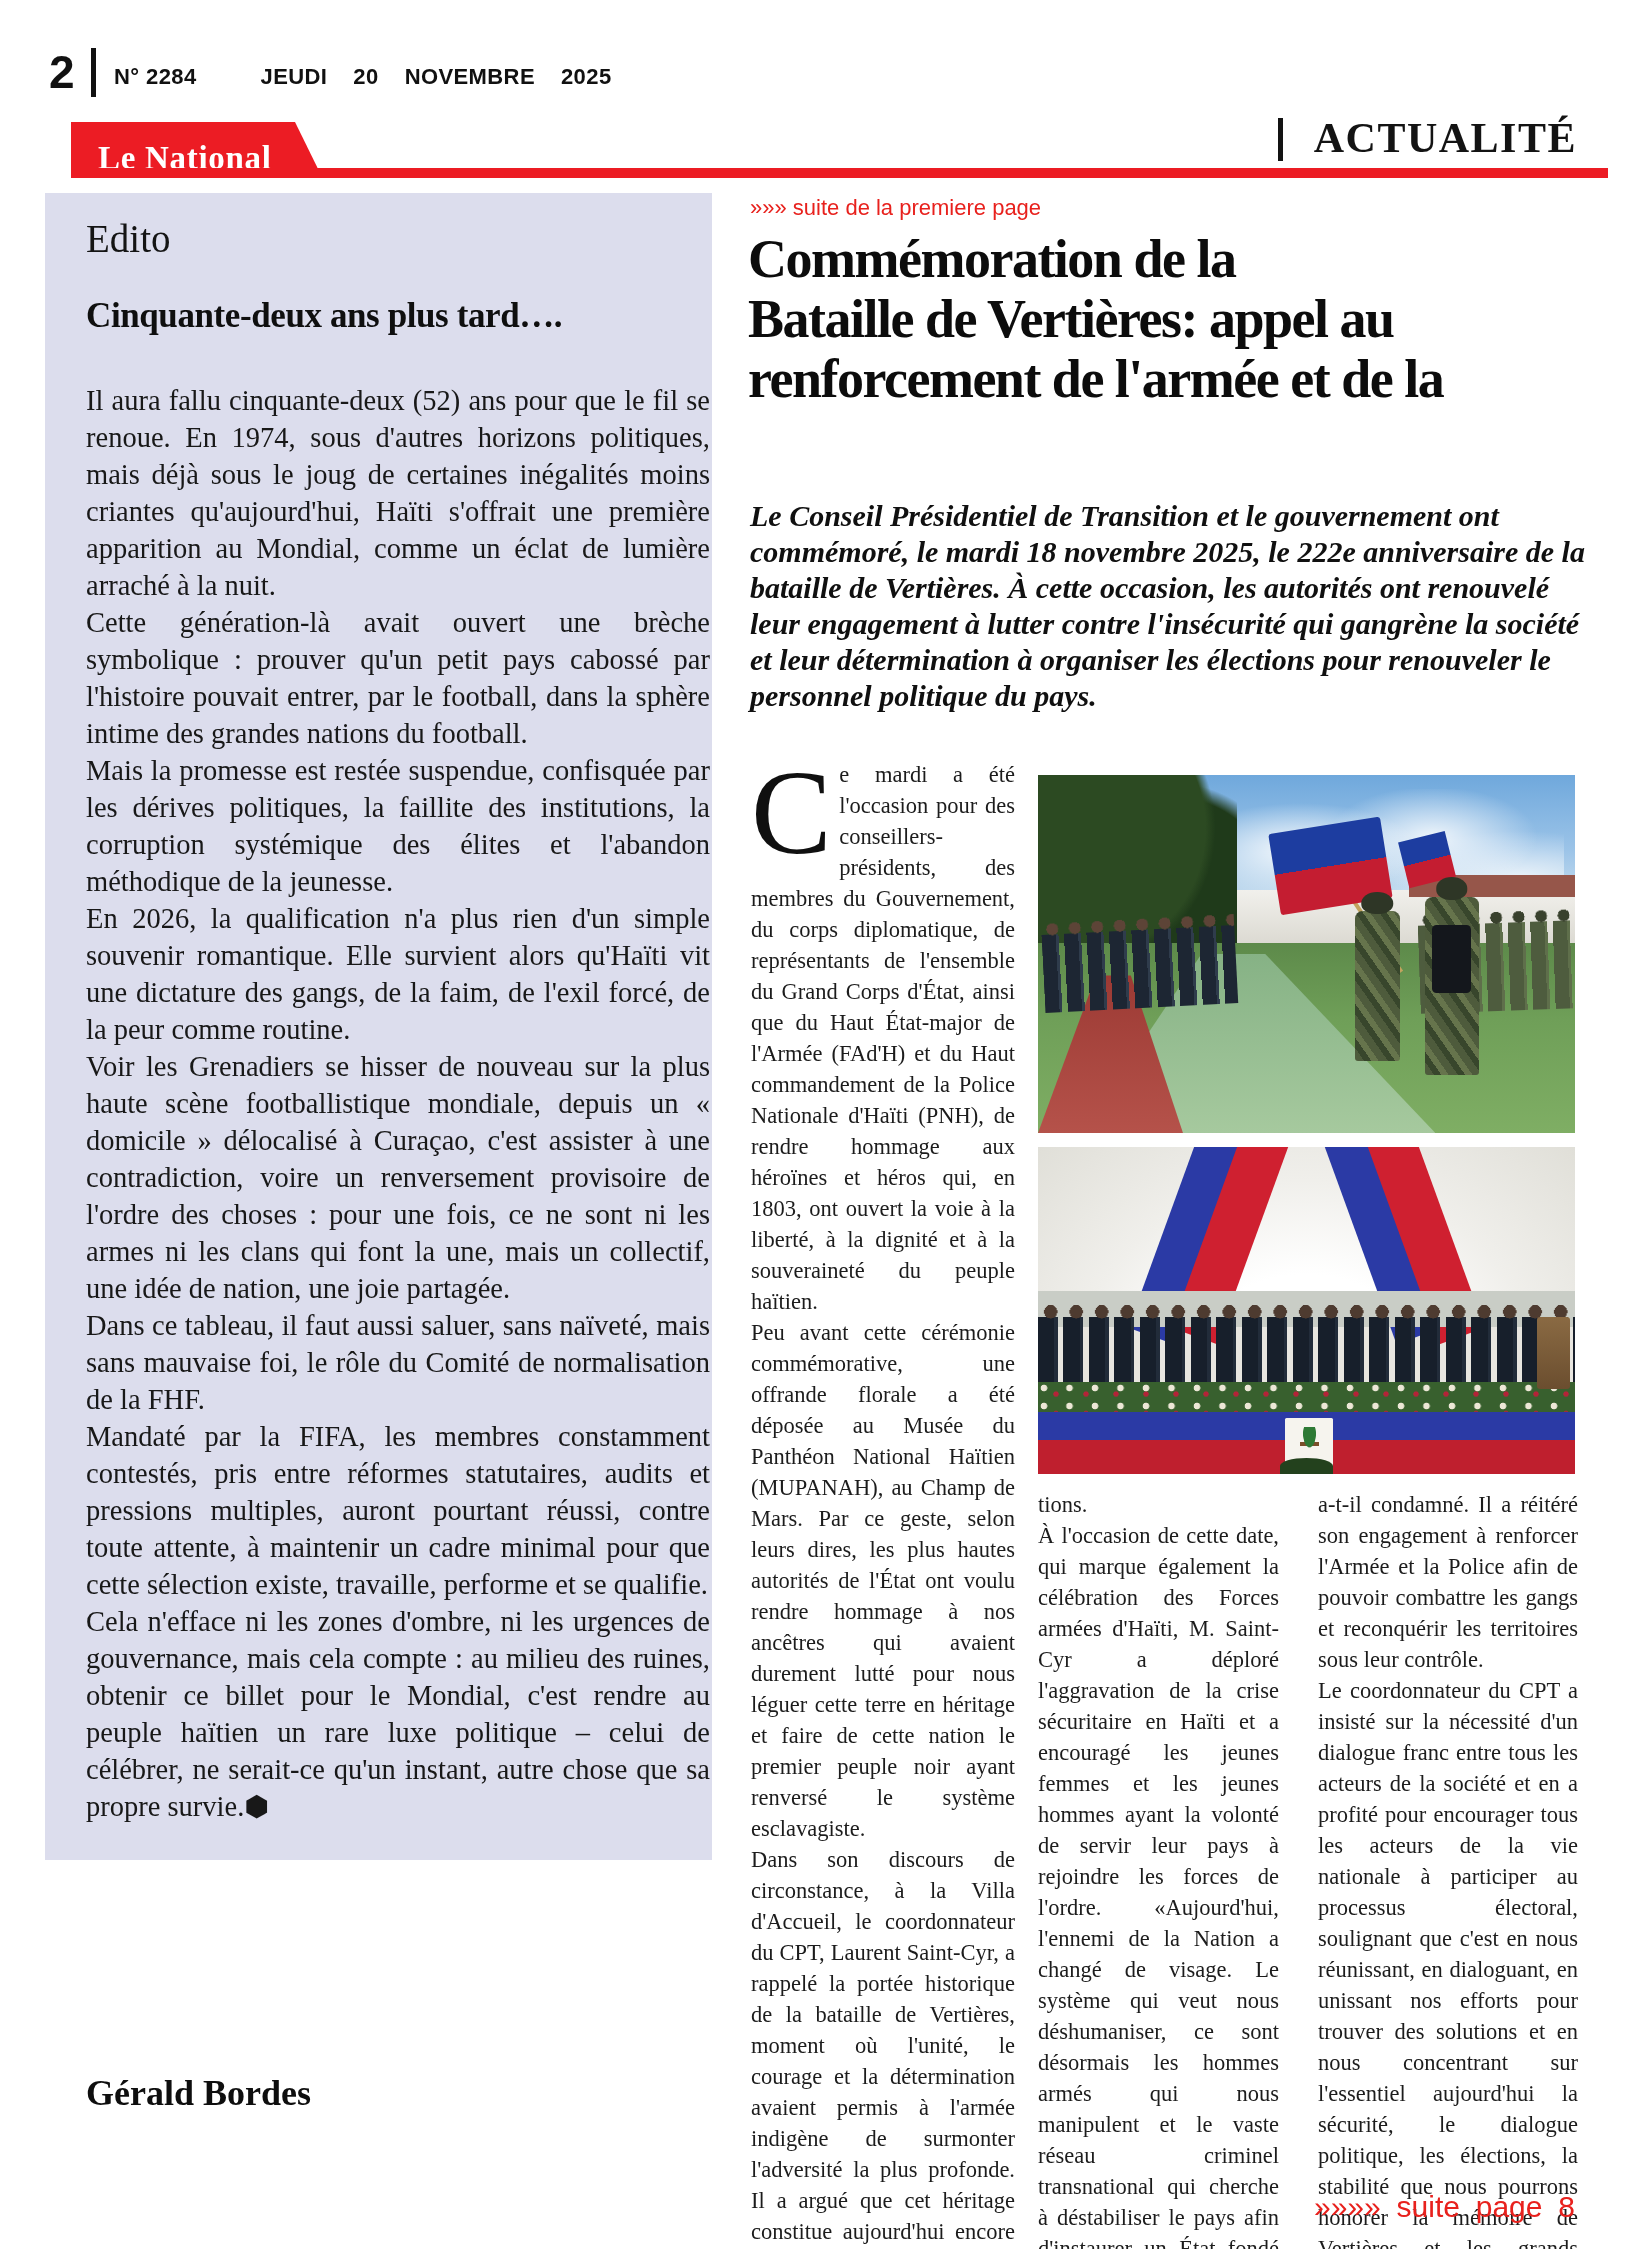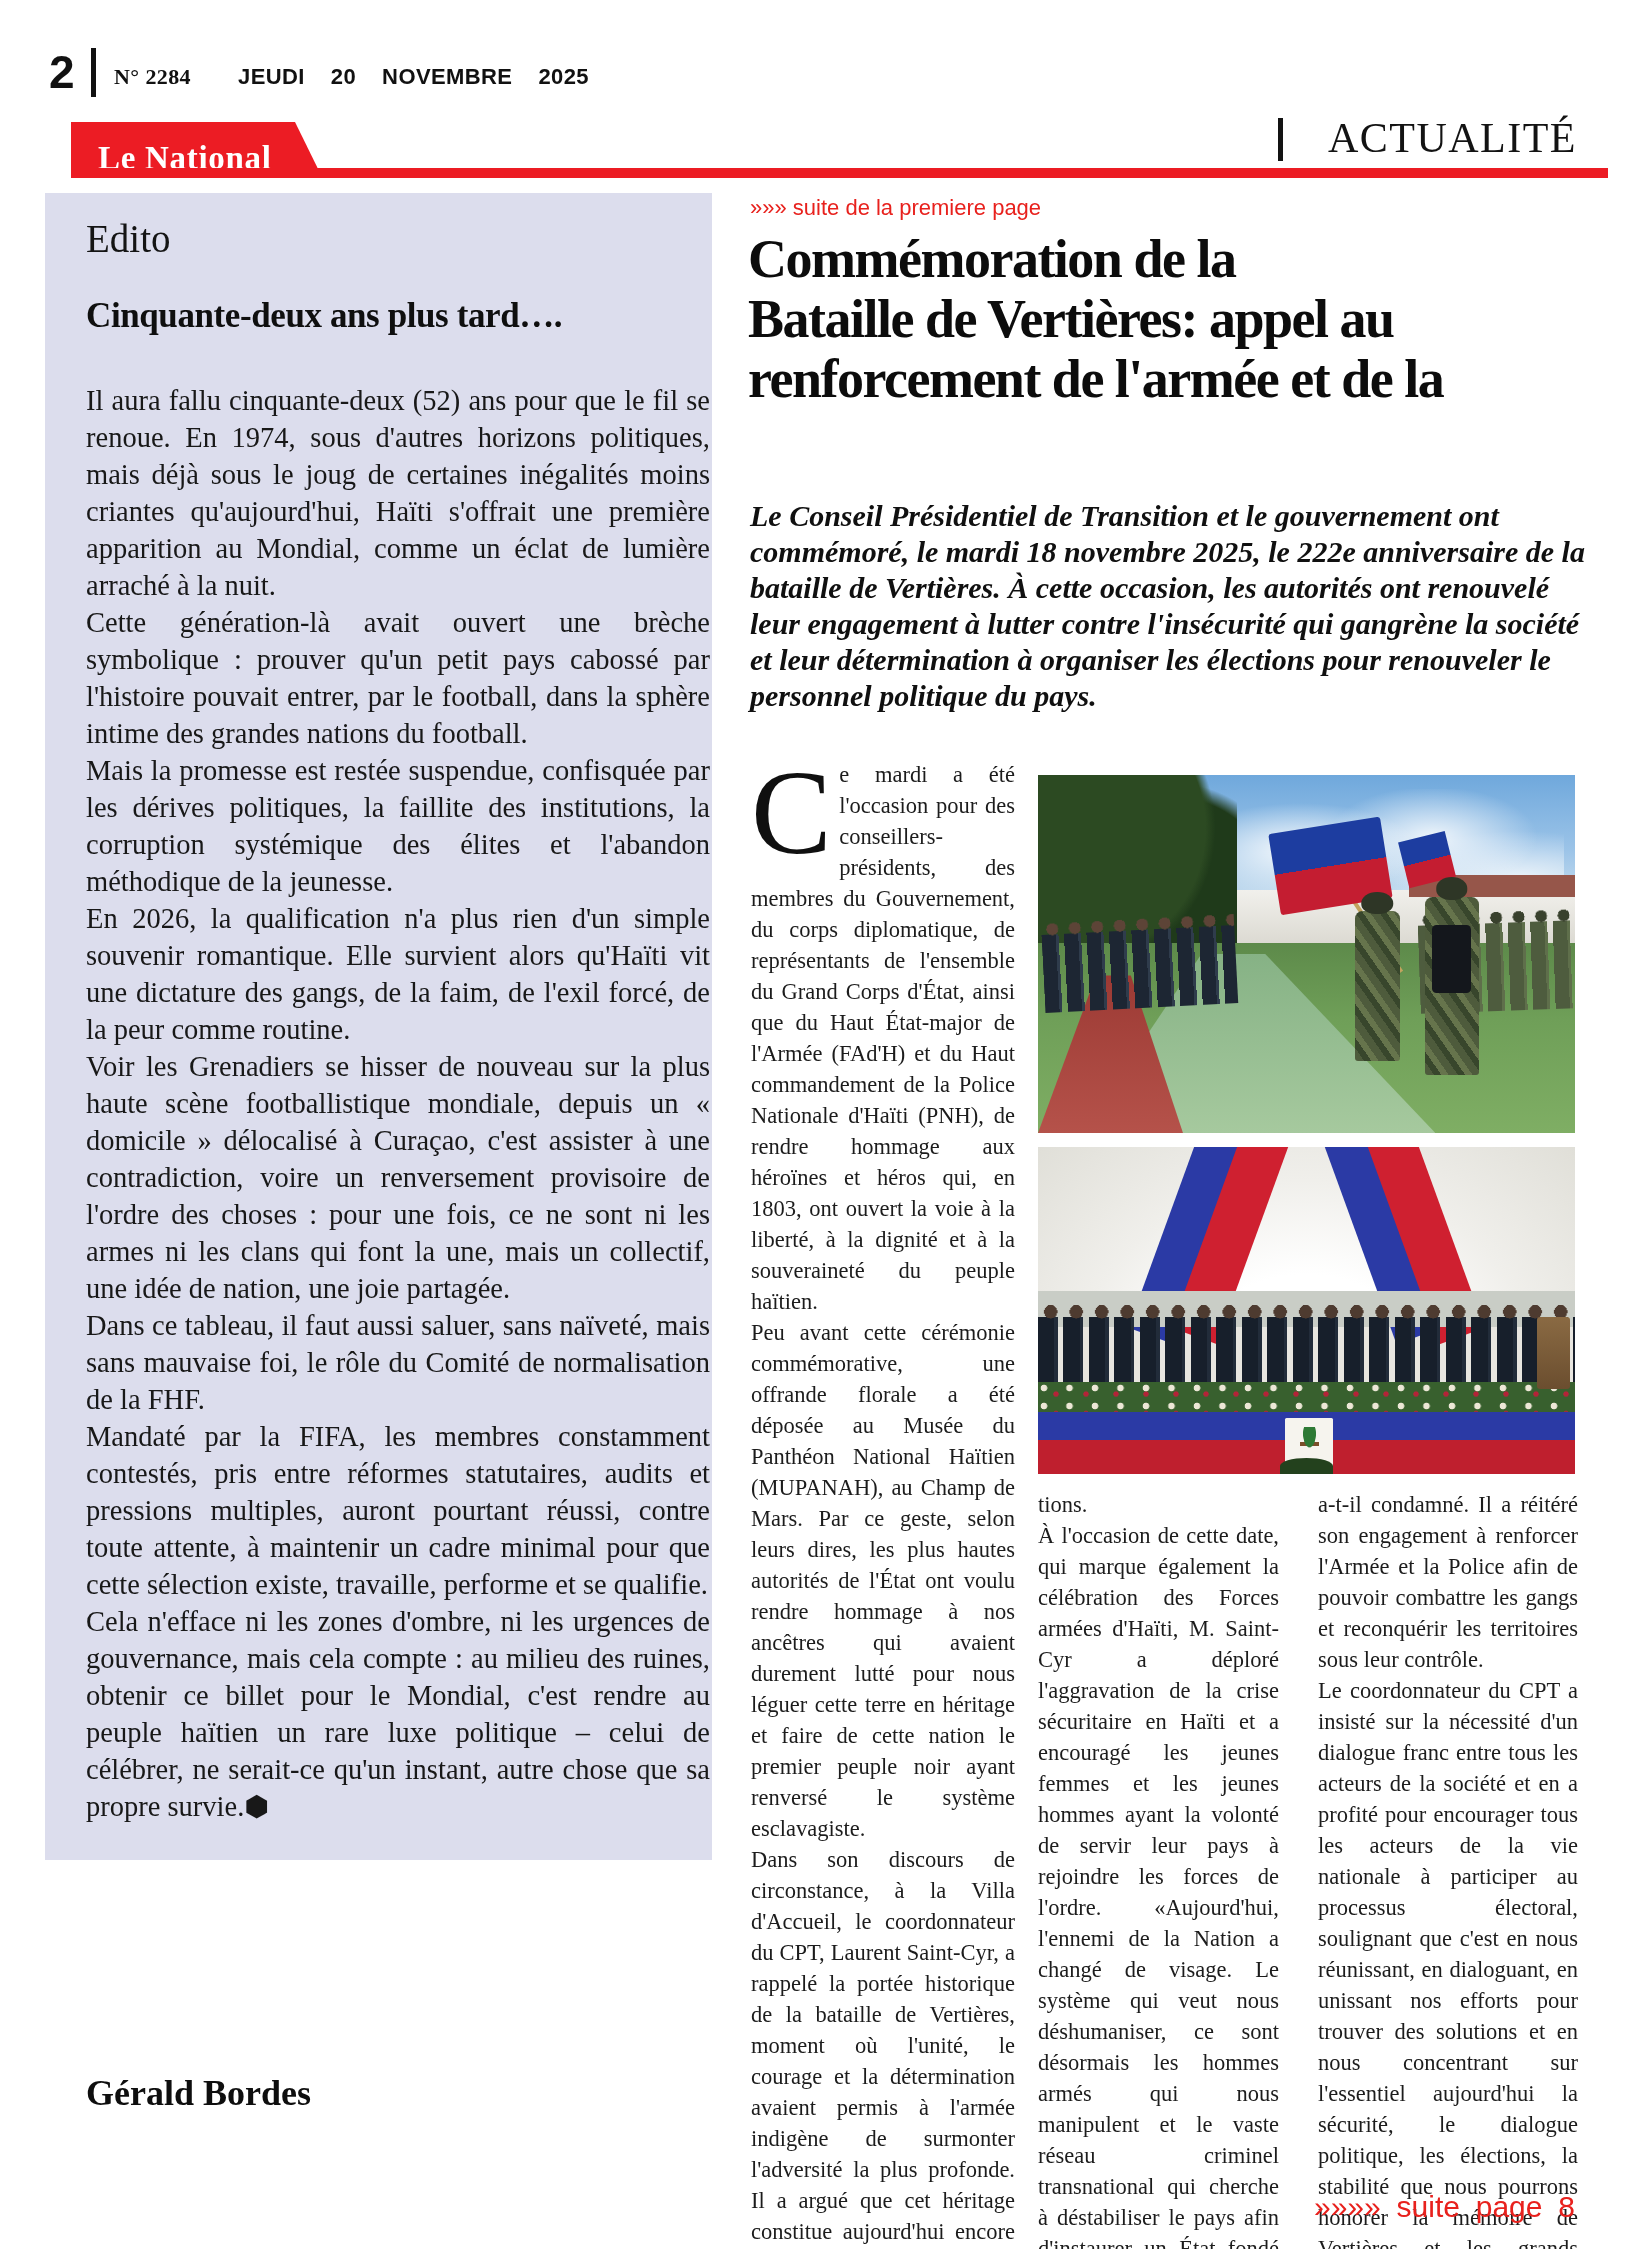--- a/index.html
+++ b/index.html
@@ -6,29 +6,29 @@
   body{
     width:1650px;height:2250px;position:relative;background:#ffffff;
     font-family:"Liberation Serif", serif;color:#1b1b1b;overflow:hidden;
   }
   
   .page-num{position:absolute;left:49px;top:49px;font-family:"Liberation Sans",sans-serif;
     font-weight:bold;font-size:46px;line-height:46px;color:#111;}
   .page-num-bar{position:absolute;left:91px;top:48px;width:4.5px;height:49px;background:#111;}
   .issue-line{position:absolute;left:114px;top:64px;font-family:"Liberation Sans",sans-serif;
     font-weight:bold;font-size:22px;color:#111;letter-spacing:0.4px;}
-  .issue-line .issue{margin-right:47px;font-family:Liberation Serif, serif;}
+  .issue-line .issue{margin-right:64px;}
   .issue-line .date{word-spacing:19.5px;}
   .logo{position:absolute;left:71px;top:122px;width:251px;height:55px;background:#ec1c24;
     clip-path:polygon(0 0, calc(100% - 27px) 0, 100% 100%, 0 100%);
     display:flex;align-items:flex-end;}
   .logo-text{color:#fff;font-weight:bold;font-size:33px;padding-left:27px;letter-spacing:0.7px;}
   .red-bar{position:absolute;left:71px;top:168px;width:1537px;height:9.7px;background:#ec1c24;}
   .section-sep{position:absolute;left:1278px;top:118px;width:5.2px;height:43px;background:#131313;}
-  .section-title{position:absolute;right:73px;top:114px;font-weight:normal;font-size:42px;
+  .section-title{position:absolute;right:73px;top:114px;font-weight:bold;font-size:42px;
     letter-spacing:1.5px;color:#131313;}
   
   .edito{position:absolute;left:45px;top:193px;width:667px;height:1667px;background:#dcdded;}
   .edito-kicker{position:absolute;left:41px;top:22.5px;font-size:39px;color:#141414;}
   .edito-title{position:absolute;left:41px;top:103px;font-size:35px;font-weight:bold;color:#0f0f0f;letter-spacing:-0.4px;}
   .edito-body{position:absolute;left:41px;top:189px;width:624px;font-size:28.5px;line-height:37px;
     text-align:justify;hyphens:auto;color:#181818;}
   .edito-body p{margin:0;}
   .edito-sign{position:absolute;left:41px;top:1879px;font-size:36px;font-weight:bold;color:#0e0e0e;}
   

